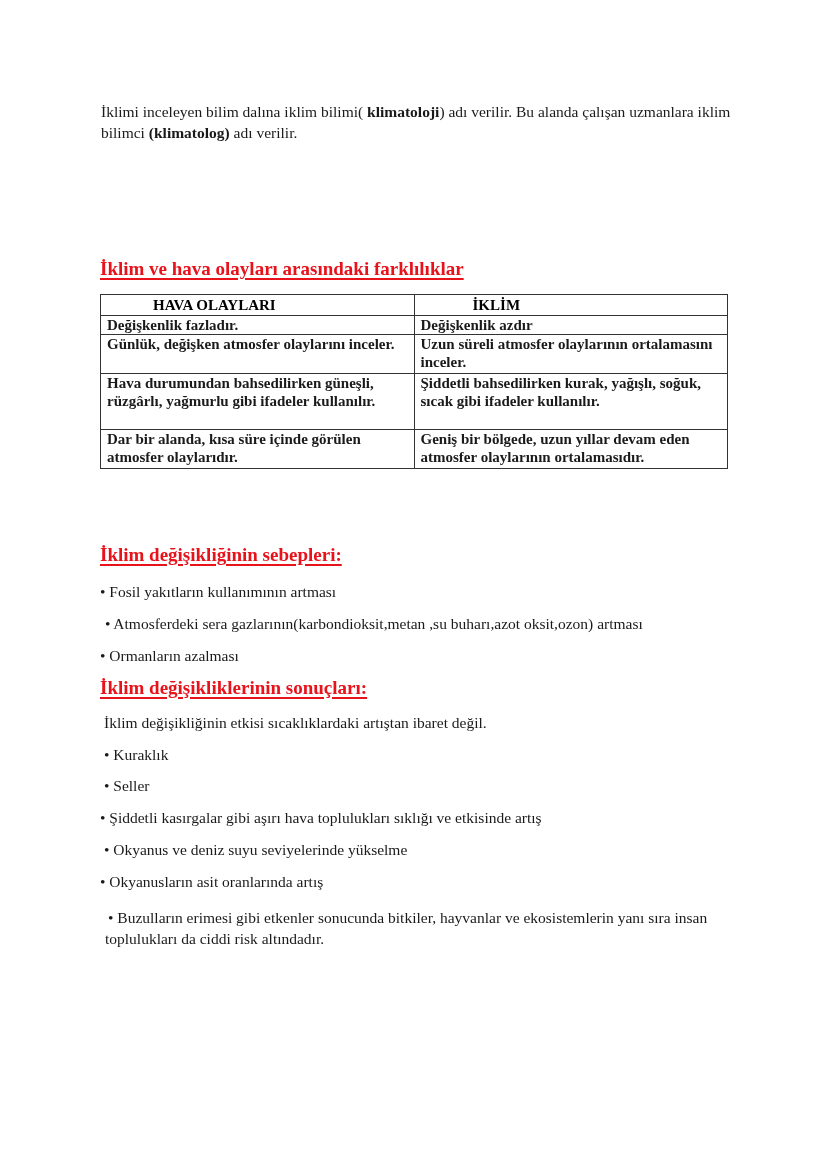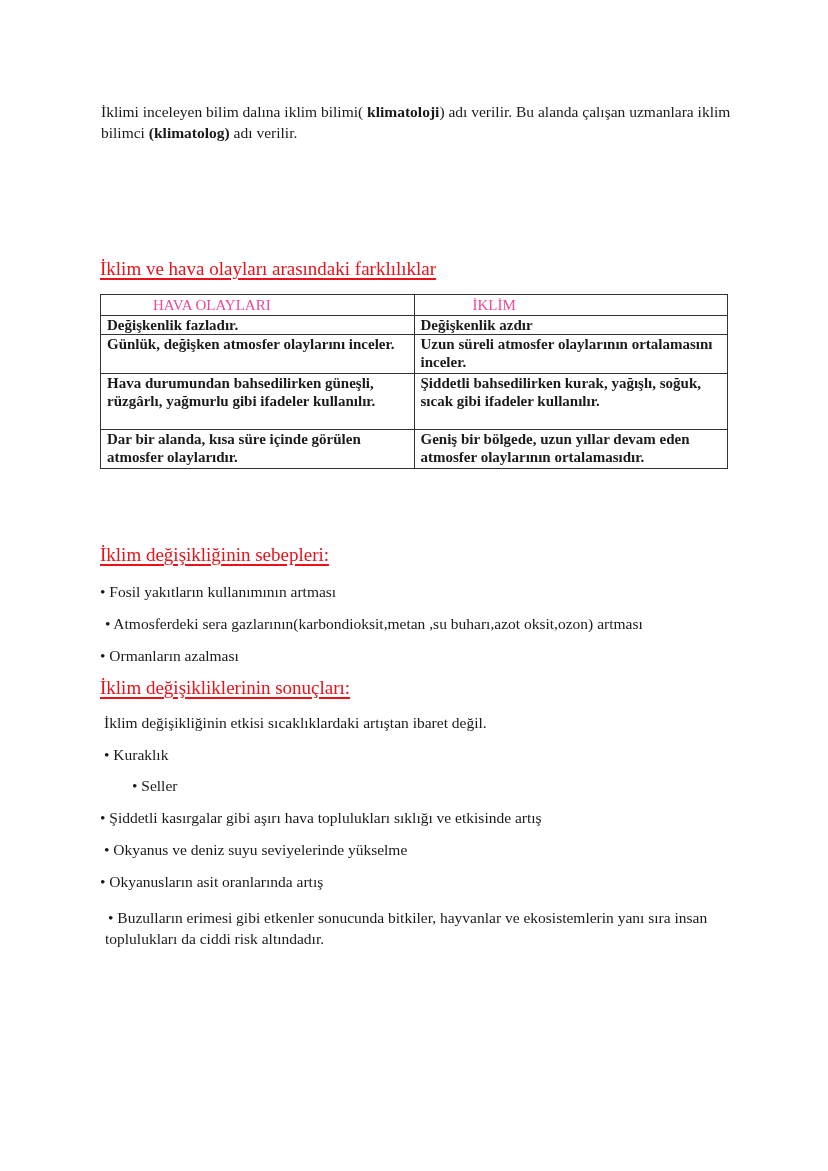--- a/index.html
+++ b/index.html
@@ -29,21 +29,21 @@
       width: 640px;
       font-size: 15.5px;
       line-height: 21px;
     }
     .intro b { font-weight: bold; }
 
     .heading {
       position: absolute;
       left: 100px;
       font-size: 19px;
-      font-weight: normal;
+      font-weight: bold;
       color: #e8121b;
       text-decoration: underline;
       text-decoration-thickness: 2px;
       text-underline-offset: 3px;
       margin: 0;
       white-space: nowrap;
     }
     #h-diff { top: 258px; }
     #h-causes { top: 544px; }
     #h-results { top: 677px; }
@@ -61,22 +61,22 @@
     }
     table.compare th, table.compare td {
       border: 1.5px solid #333;
       padding: 0 6px;
       vertical-align: top;
       text-align: left;
     }
     table.compare col.c1 { width: 314px; }
     table.compare col.c2 { width: 314px; }
     table.compare th {
-      color: #ec4899;
-      font-weight: normal;
+      color: #000000;
+      font-weight: bold;
       height: 20px;
       line-height: 20px;
     }
     table.compare th.h-left { padding-left: 52px; }
     table.compare th.h-right { padding-left: 58px; }
     tr.r1 td { height: 38px; }
     tr.r2 td { height: 18px; }
     tr.r3 td { height: 38px; }
     tr.r4 td { height: 55px; }
     tr.r5 td { height: 38px; }
@@ -138,19 +138,19 @@
   <h2 class="heading" id="h-causes">İklim değişikliğinin sebepleri:</h2>
 
   <div class="line" style="left:100px; top:581px;">• Fosil yakıtların kullanımının artması</div>
   <div class="line" style="left:101px; top:613px; white-space:pre;"> • Atmosferdeki sera gazlarının(karbondioksit,metan ,su buharı,azot oksit,ozon) artması</div>
   <div class="line" style="left:100px; top:645px;">• Ormanların azalması</div>
 
   <h2 class="heading" id="h-results">İklim değişikliklerinin sonuçları:</h2>
 
   <div class="line" style="left:104px; top:712px;">İklim değişikliğinin etkisi sıcaklıklardaki artıştan ibaret değil.</div>
   <div class="line" style="left:104px; top:744px;">• Kuraklık</div>
-  <div class="line" style="left:104px; top:775px;margin-left:28px;">• Seller</div>
+  <div class="line" style="left:104px; top:775px;">• Seller</div>
   <div class="line" style="left:100px; top:807px;">• Şiddetli kasırgalar gibi aşırı hava toplulukları sıklığı ve etkisinde artış</div>
   <div class="line" style="left:104px; top:839px;">• Okyanus ve deniz suyu seviyelerinde yükselme</div>
   <div class="line" style="left:100px; top:871px;">• Okyanusların asit oranlarında artış</div>
   <p class="para" style="left:101px; top:903px; margin:4px; text-indent:3px;">• Buzulların erimesi gibi etkenler sonucunda bitkiler, hayvanlar ve ekosistemlerin yanı sıra insan toplulukları da ciddi risk altındadır.</p>
 
 </div>
 
 </body></html>

